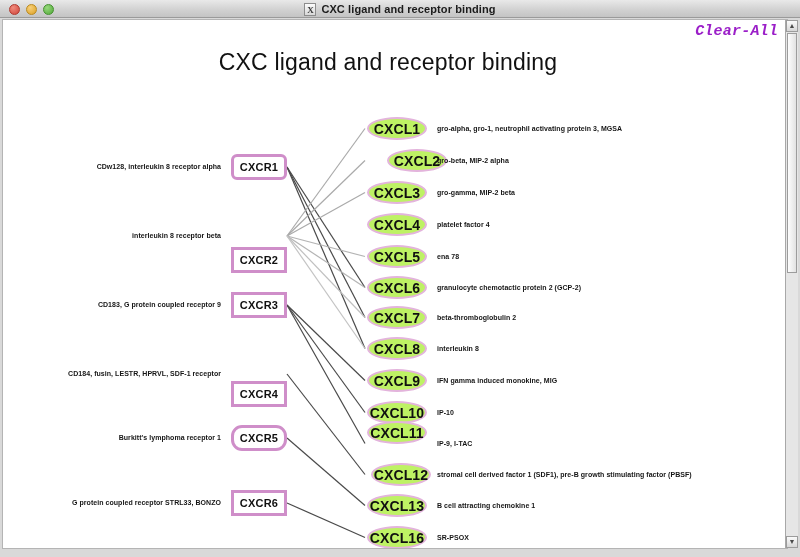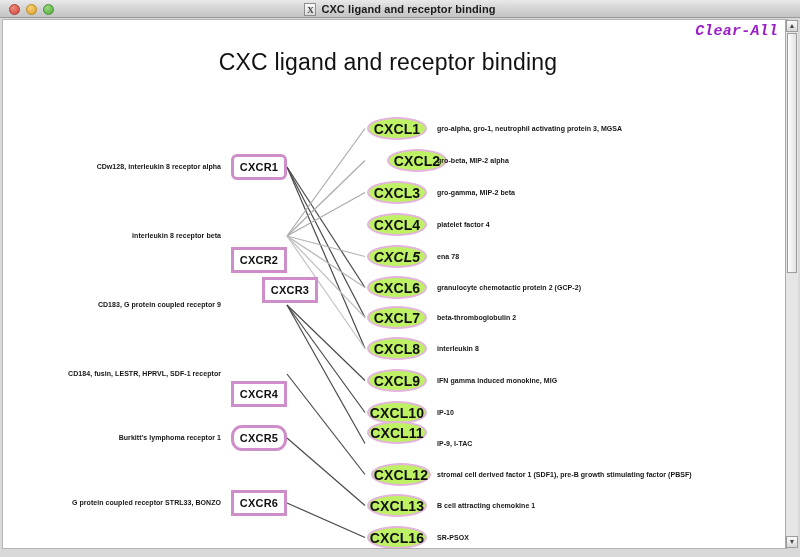--- a/index.html
+++ b/index.html
@@ -237,37 +237,37 @@
           <line x1="284" y1="285" x2="362" y2="423.5" stroke="#4a4a4a" stroke-width="1.2"></line>
           <line x1="284" y1="354" x2="362" y2="454.5" stroke="#4a4a4a" stroke-width="1.2"></line>
           <line x1="284" y1="418" x2="362" y2="485.5" stroke="#4a4a4a" stroke-width="1.2"></line>
           <line x1="284" y1="483" x2="362" y2="517.5" stroke="#4a4a4a" stroke-width="1.2"></line>
         </svg>
       <div id="nodes">
           <div class="receptor" style="left: 228px; top: 134px; border-radius: 6px;">CXCR1</div>
           <div class="receptor-alias" style="left: 18px; top: 143px;">CDw128, interleukin 8 receptor alpha</div>
           <div class="receptor" style="left: 228px; top: 203px; margin-top: 24px;">CXCR2</div>
           <div class="receptor-alias" style="left: 18px; top: 212px;">interleukin 8 receptor beta</div>
-          <div class="receptor" style="left: 228px; top: 257px; margin-left: 31px;">CXCR3</div>
+          <div class="receptor" style="left: 228px; top: 272px;">CXCR3</div>
           <div class="receptor-alias" style="left: 18px; top: 281px;">CD183, G protein coupled receptor 9</div>
           <div class="receptor" style="left: 228px; top: 361px;">CXCR4</div>
           <div class="receptor-alias" style="left: 18px; top: 350px;">CD184, fusin, LESTR, HPRVL, SDF-1 receptor</div>
           <div class="receptor" style="left: 228px; top: 405px; border-radius: 11px;">CXCR5</div>
           <div class="receptor-alias" style="left: 18px; top: 414px;">Burkitt's lymphoma receptor 1</div>
           <div class="receptor" style="left: 228px; top: 470px;">CXCR6</div>
           <div class="receptor-alias" style="left: 18px; top: 479px;">G protein coupled receptor STRL33, BONZO</div>
           <div class="ligand" style="left: 364px; top: 97px;">CXCL1</div>
           <div class="ligand-alias" style="left: 434px; top: 105px;">gro-alpha, gro-1, neutrophil activating protein 3, MGSA</div>
           <div class="ligand" style="left: 384px; top: 129px;">CXCL2</div>
           <div class="ligand-alias" style="left: 434px; top: 137px;">gro-beta, MIP-2 alpha</div>
           <div class="ligand" style="left: 364px; top: 161px;">CXCL3</div>
           <div class="ligand-alias" style="left: 434px; top: 169px;">gro-gamma, MIP-2 beta</div>
           <div class="ligand" style="left: 364px; top: 193px;">CXCL4</div>
           <div class="ligand-alias" style="left: 434px; top: 201px;">platelet factor 4</div>
-          <div class="ligand" style="left: 364px; top: 225px; font-style: italic;">CXCL5</div>
+          <div class="ligand" style="left: 364px; top: 225px;">CXCL5</div>
           <div class="ligand-alias" style="left: 434px; top: 233px;">ena 78</div>
           <div class="ligand" style="left: 364px; top: 256px;">CXCL6</div>
           <div class="ligand-alias" style="left: 434px; top: 264px;">granulocyte chemotactic protein 2 (GCP-2)</div>
           <div class="ligand" style="left: 364px; top: 286px;">CXCL7</div>
           <div class="ligand-alias" style="left: 434px; top: 294px;">beta-thromboglobulin 2</div>
           <div class="ligand" style="left: 364px; top: 317px;">CXCL8</div>
           <div class="ligand-alias" style="left: 434px; top: 325px;">interleukin 8</div>
           <div class="ligand" style="left: 364px; top: 349px;">CXCL9</div>
           <div class="ligand-alias" style="left: 434px; top: 357px;">IFN gamma induced monokine, MIG</div>
           <div class="ligand" style="left: 364px; top: 381px;">CXCL10</div>

